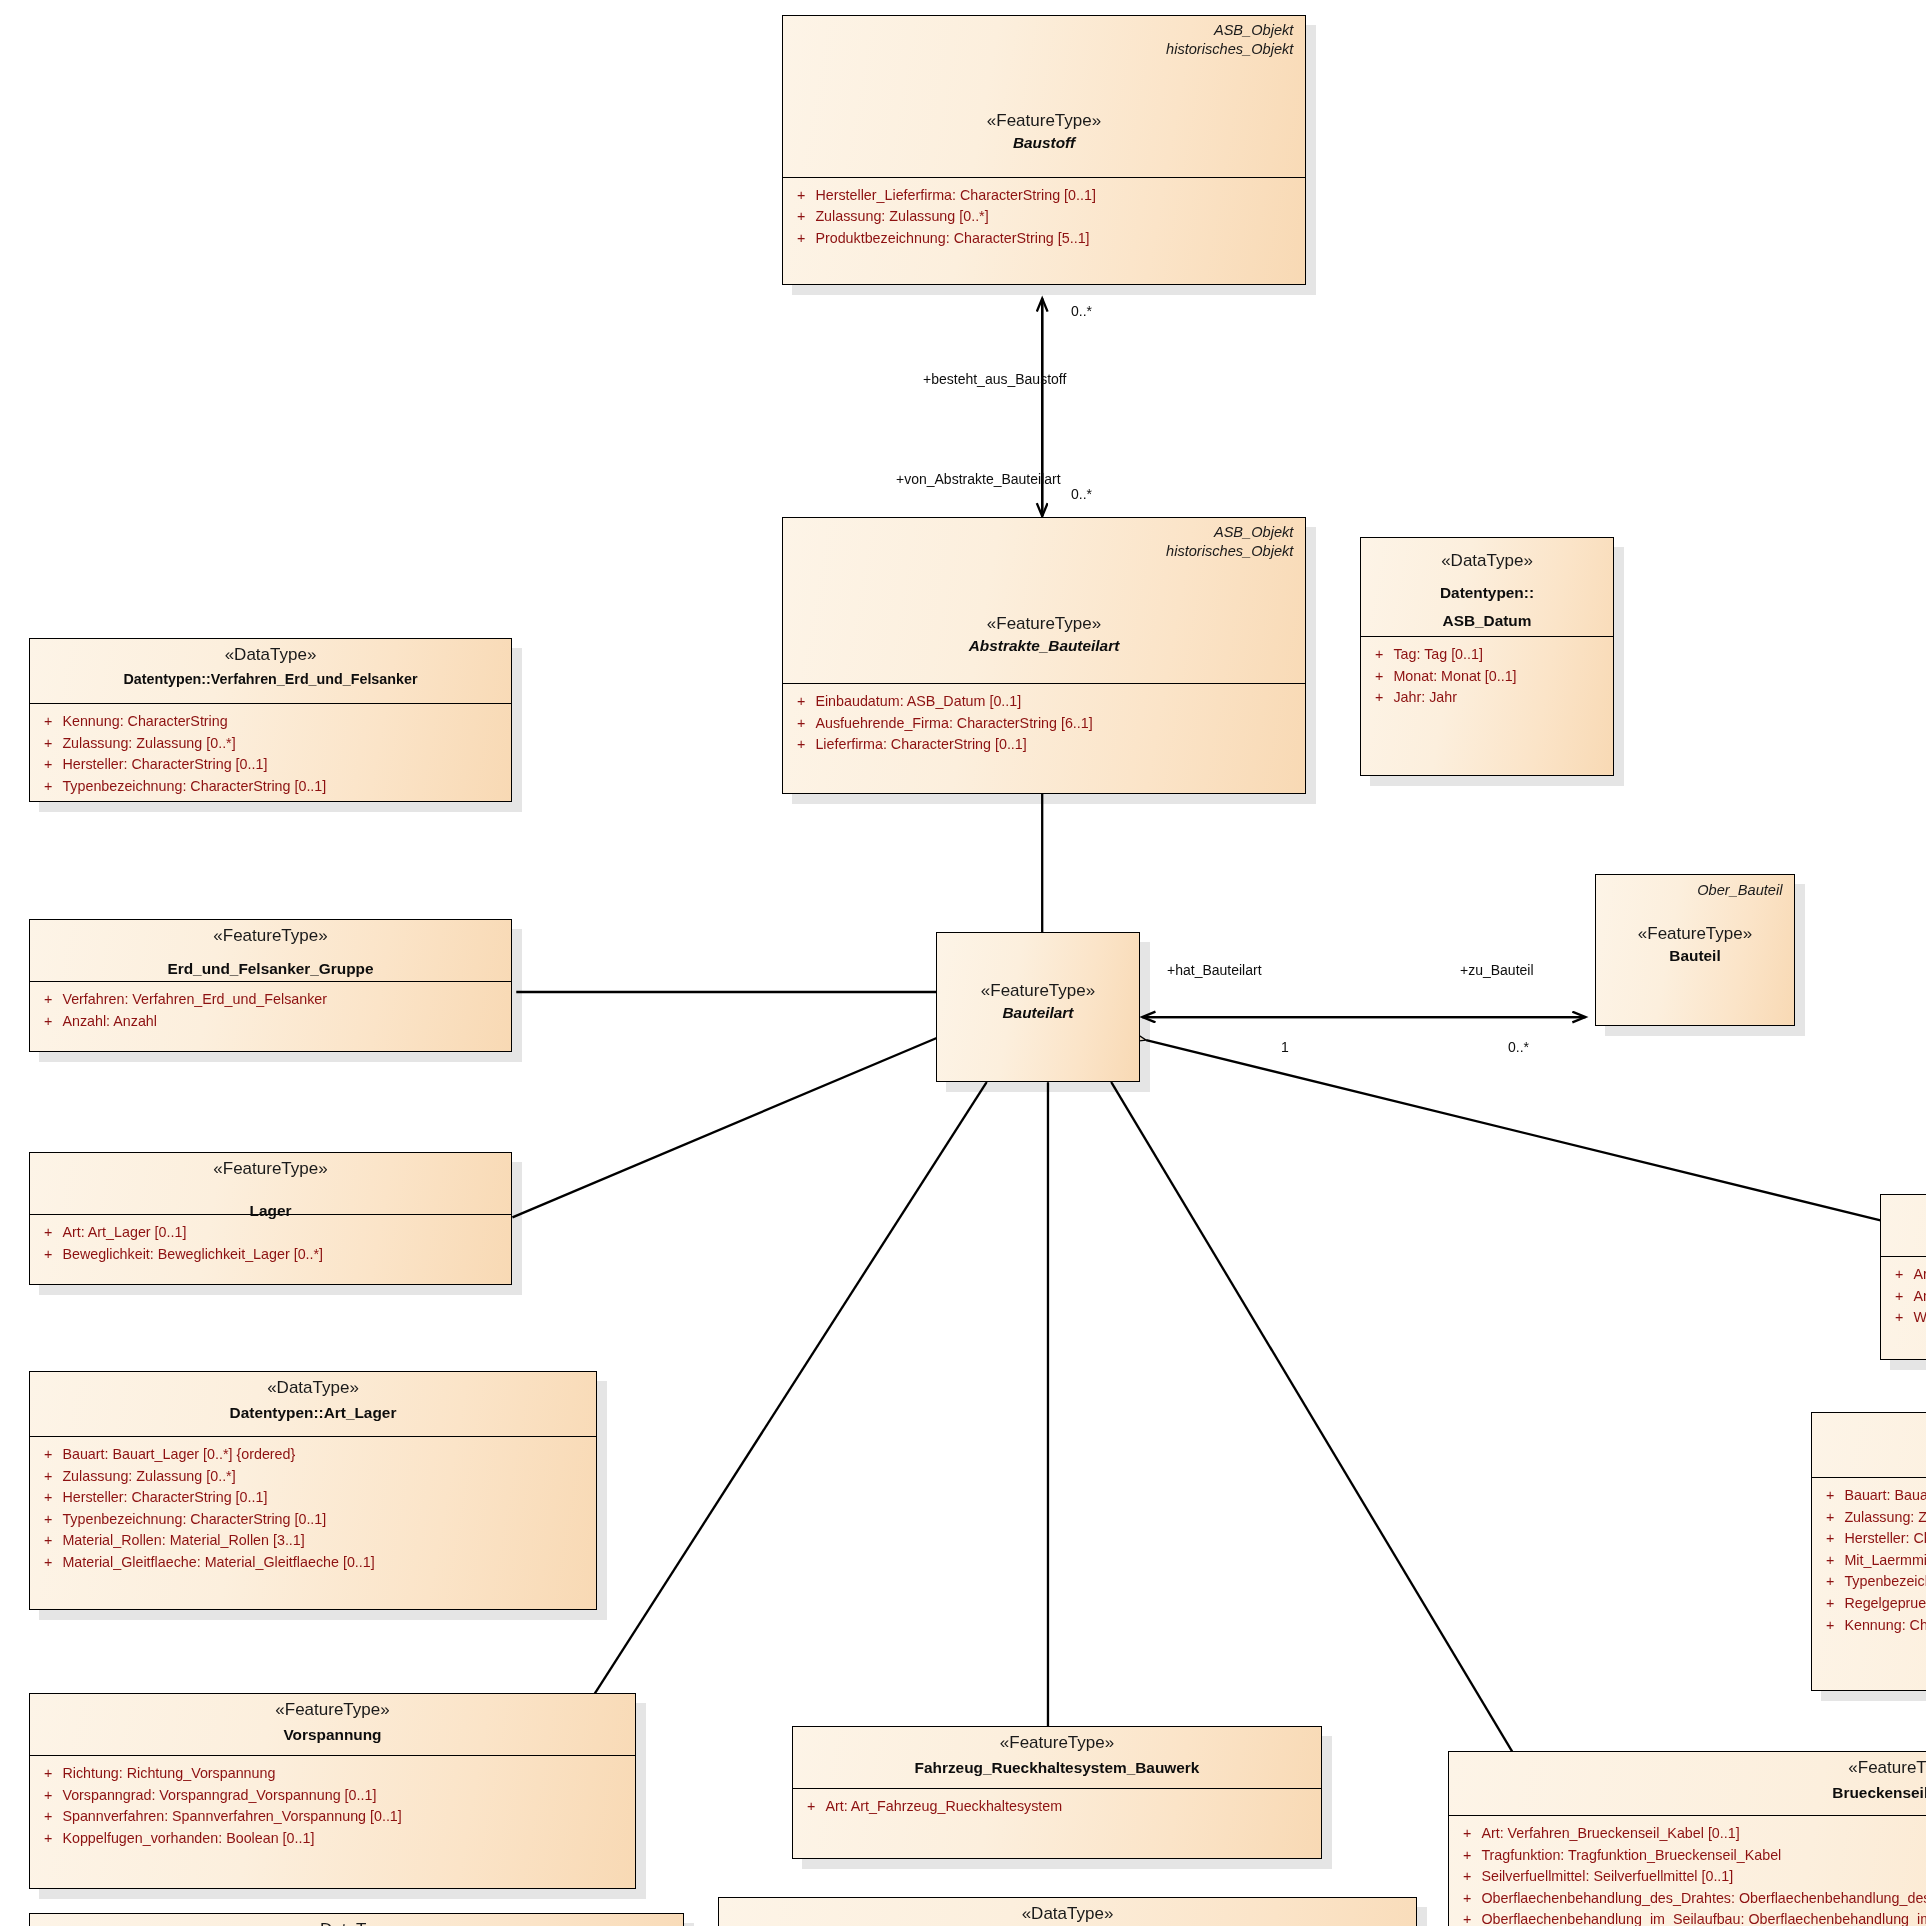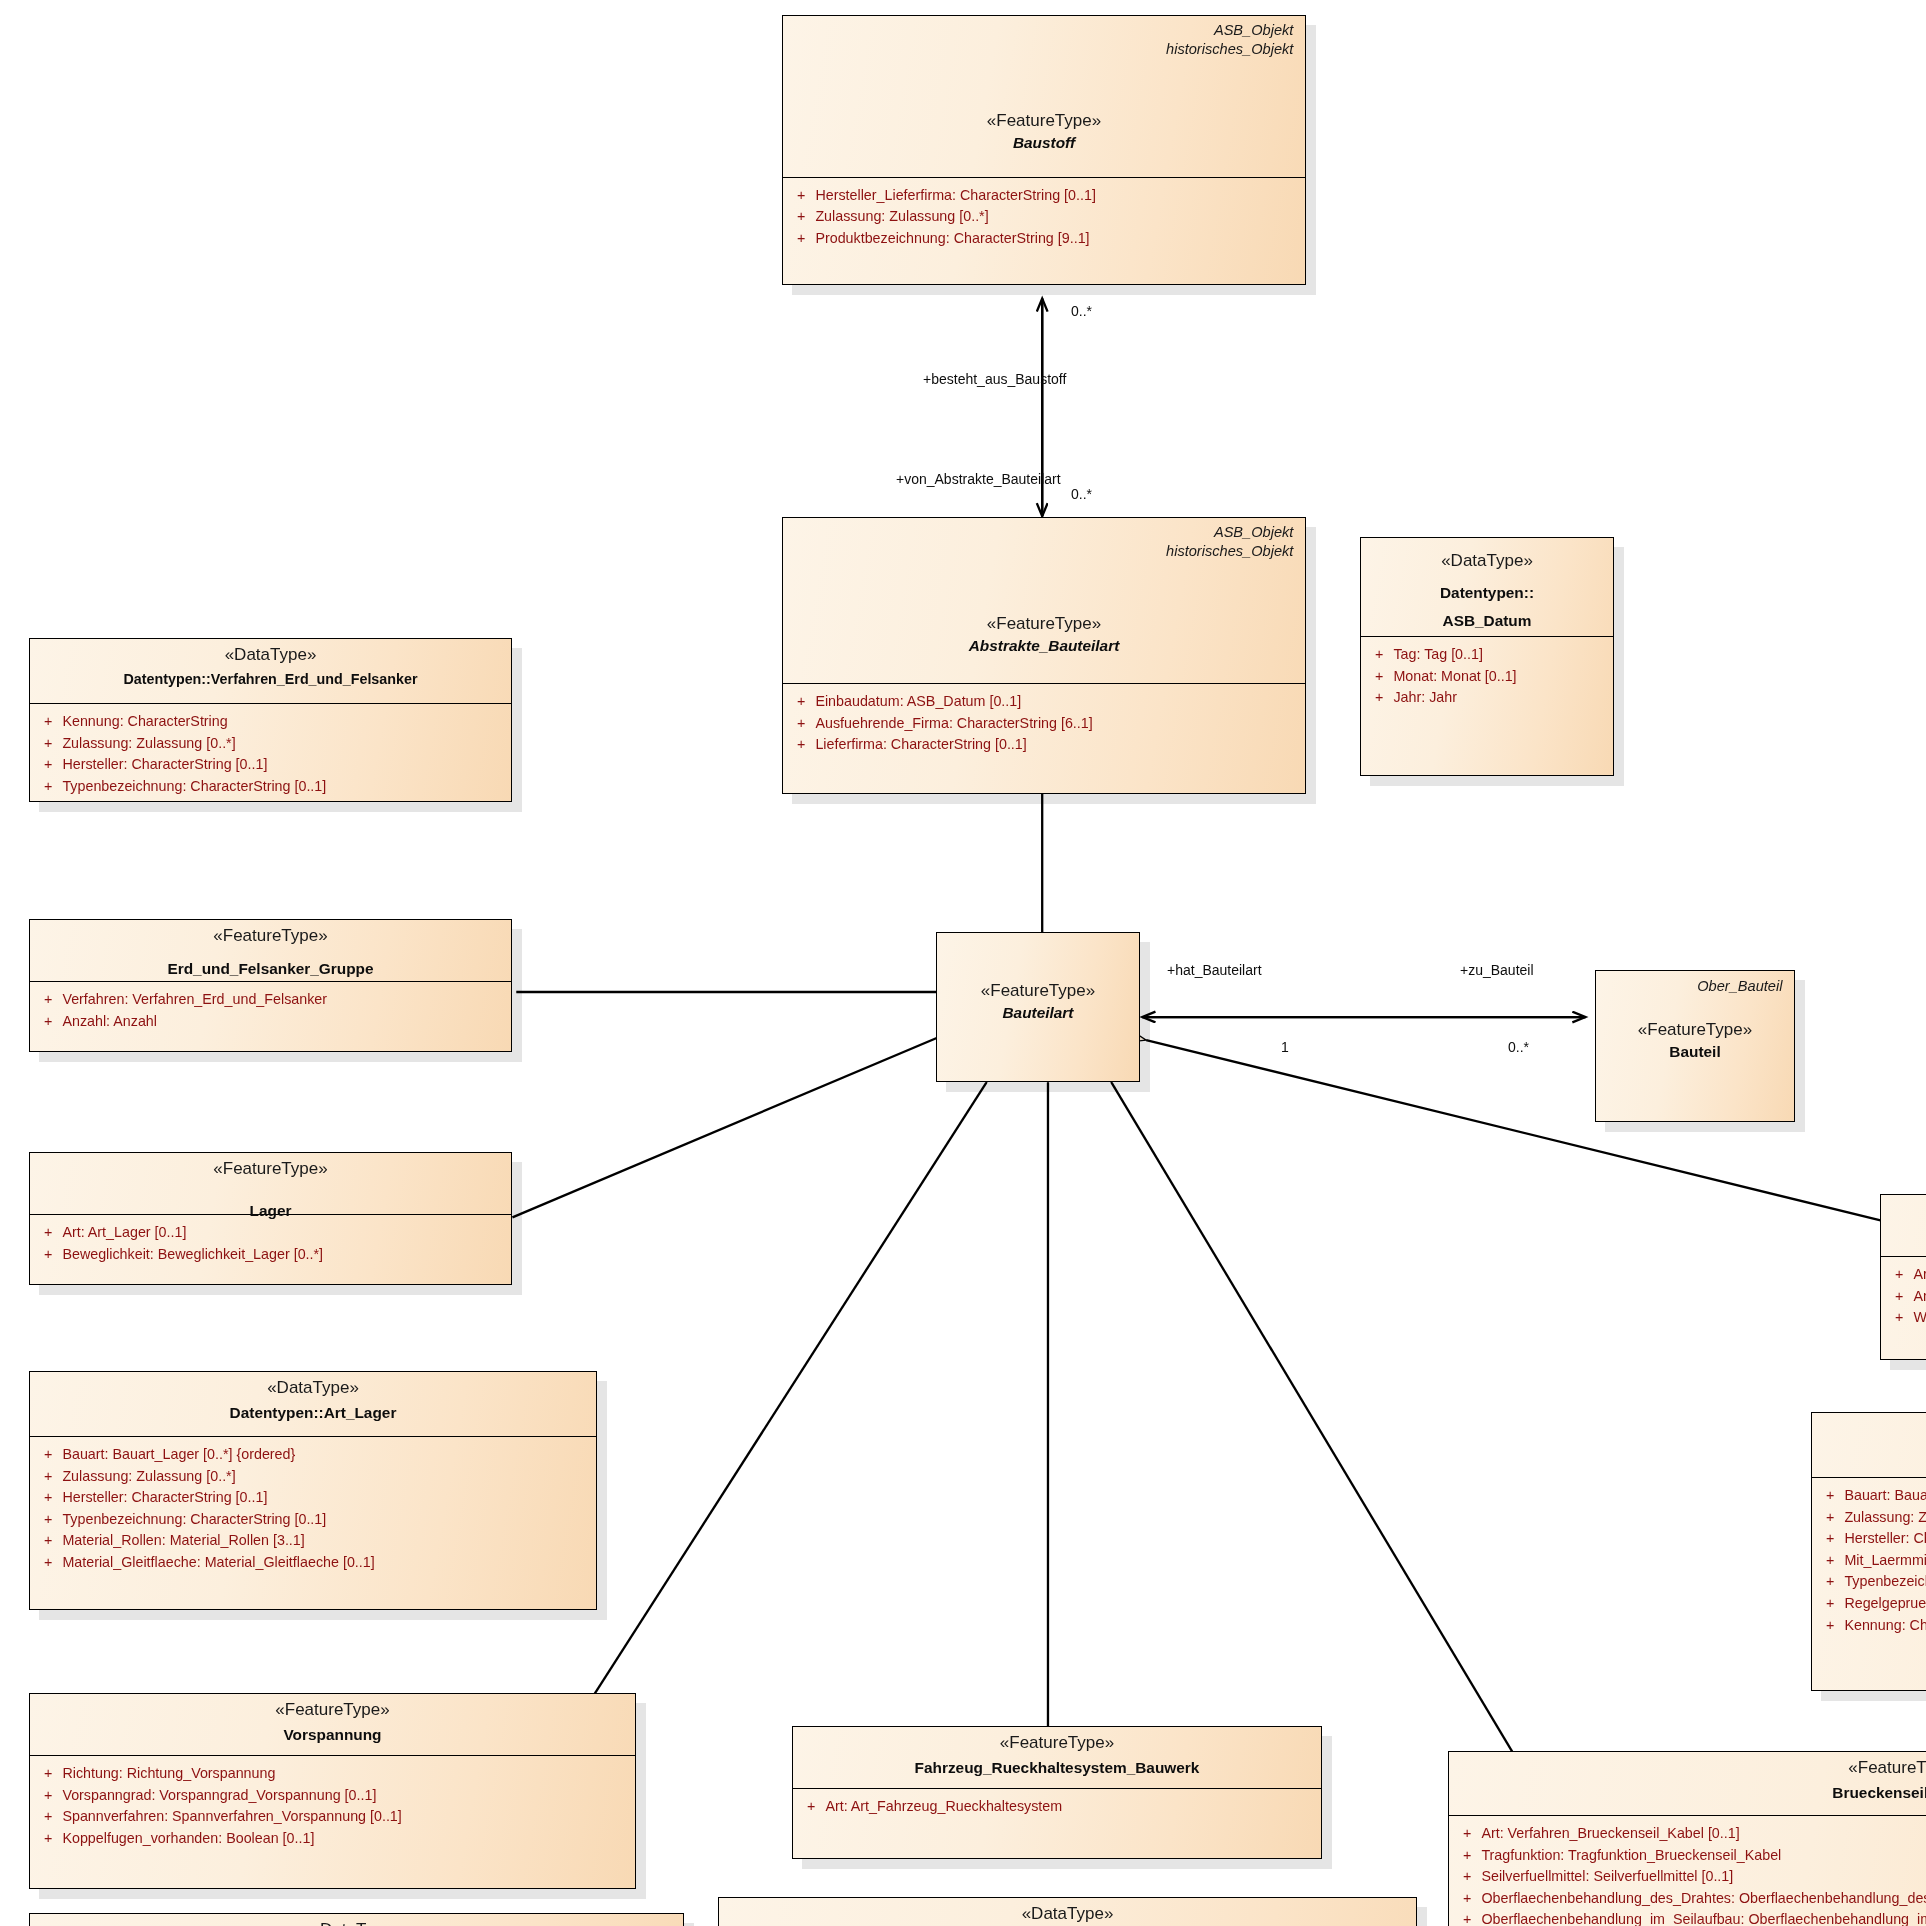--- a/index.html
+++ b/index.html
@@ -139,21 +139,21 @@
       <div class="attr">
         <span class="vis">+</span>
         <span class="sig">Hersteller_Lieferfirma: CharacterString [0..1]</span>
       </div>
       <div class="attr">
         <span class="vis">+</span>
         <span class="sig">Zulassung: Zulassung [0..*]</span>
       </div>
       <div class="attr">
         <span class="vis">+</span>
-        <span class="sig">Produktbezeichnung: CharacterString [9..1]</span>
+        <span class="sig">Produktbezeichnung: CharacterString [5..1]</span>
       </div>
     </div>
   </div>
 
   <div class="mult-label" style="left:1071px;top:304px;">0..*</div>
   <div class="edge-label" style="left:923px;top:372px;">+besteht_aus_Baustoff</div>
   <div class="edge-label" style="left:896px;top:472px;">+von_Abstrakte_Bauteilart</div>
   <div class="mult-label" style="left:1071px;top:487px;">0..*</div>
 
   <div class="uml-class" style="left:782px;top:517px;width:524px;height:277px;">
@@ -248,21 +248,21 @@
       <div class="stereo" style="margin-top:42px;">«FeatureType»</div>
       <div class="cname abstract">Bauteilart</div>
     </div>
   </div>
 
   <div class="edge-label" style="left:1167px;top:963px;">+hat_Bauteilart</div>
   <div class="edge-label" style="left:1460px;top:963px;">+zu_Bauteil</div>
   <div class="mult-label" style="left:1281px;top:1040px;">1</div>
   <div class="mult-label" style="left:1508px;top:1040px;">0..*</div>
 
-  <div class="uml-class" style="left:1595px;top:970px;width:200px;height:152px;">
+  <div class="uml-class" style="left:1595px;top:874px;width:200px;height:152px;">
     <div class="hdr" style="height:148px;">
       <div class="tagline" style="margin-top:0.8px;">Ober_Bauteil</div>
       <div class="stereo" style="margin-top:23px;">«FeatureType»</div>
       <div class="cname">Bauteil</div>
     </div>
   </div>
 
   <div class="uml-class" style="left:29px;top:1152px;width:483px;height:133px;">
     <div class="hdr with-div" style="height:62px;">
       <div class="stereo">«FeatureType»</div>

